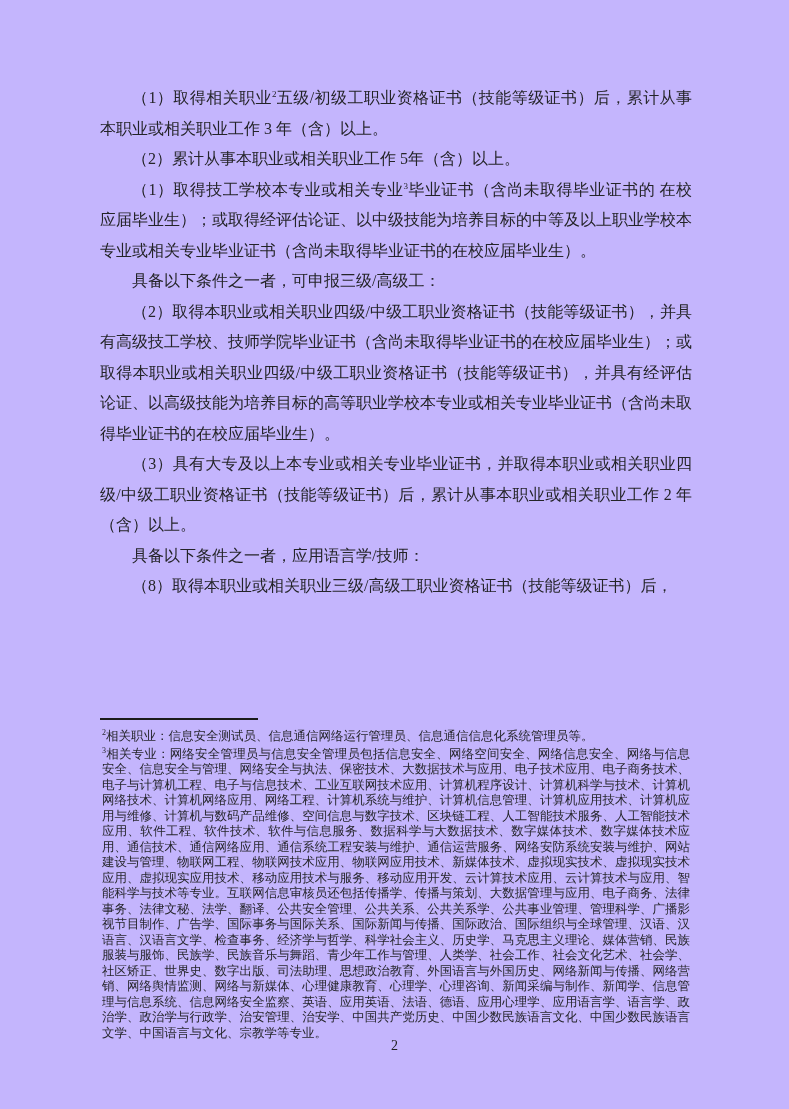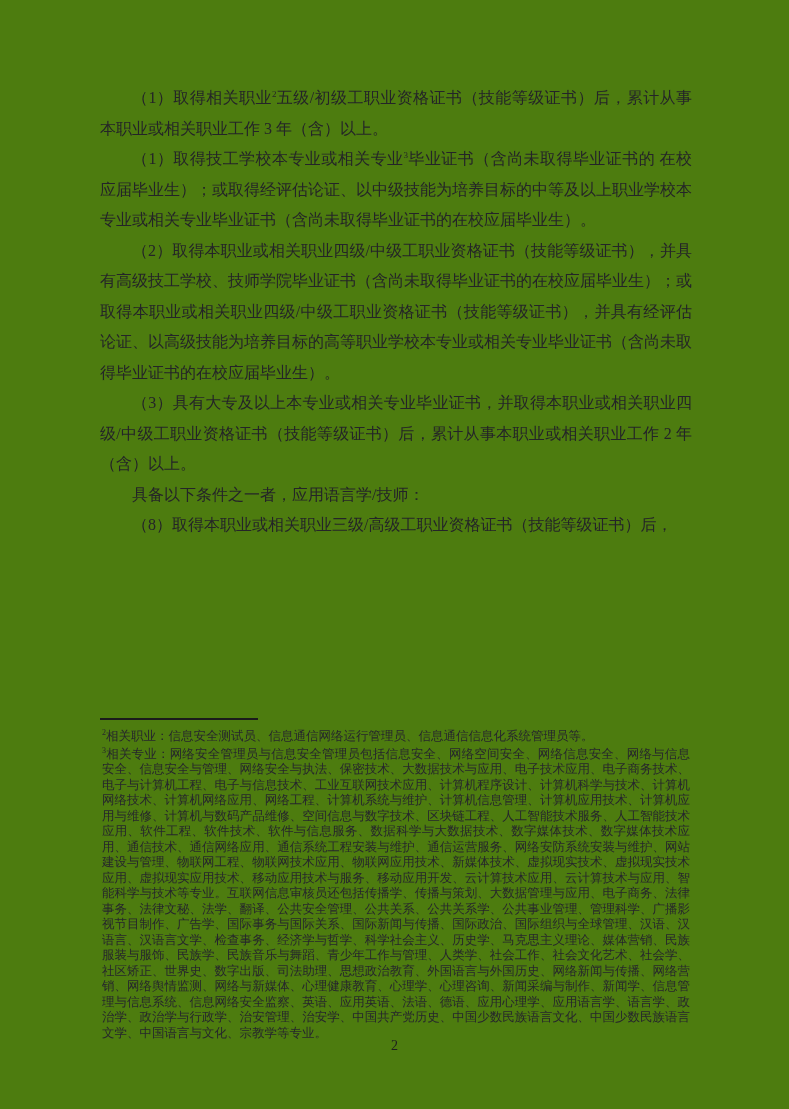--- a/index.html
+++ b/index.html
@@ -5,21 +5,21 @@
   html, body {
     margin: 0;
     padding: 0;
     background: #ffffff;
   }
   .page {
     position: relative;
     width: 789px;
     height: 1109px;
     margin: 0 auto;
-    background: #4d7c0f;
+    background: #c4b5fd;
     outline: 1px solid #f0f0f0;
     font-family: "Liberation Serif", "DejaVu Serif", serif;
     color: #212121;
     overflow: hidden;
   }
   .body-text {
     position: absolute;
     left: 100px;
     top: 83px;
     width: 592px;
@@ -72,21 +72,23 @@
     font-size: 14px;
     color: #1f1f1f;
   }
 </style>
 </head>
 <body>
 
 <div class="page">
   <div class="body-text">
       <p class="para"><span>（1）取得相关职业</span><sup>2</sup><span>五级/初级工职业资格证书（技能等级证书）后，累计从事本职业或相关职业工作 3 年（含）以上。</span></p>
+      <p class="para"><span>（2）累计从事本职业或相关职业工作 5年（含）以上。</span></p>
       <p class="para"><span>（1）取得技工学校本专业或相关专业</span><sup>3</sup><span>毕业证书（含尚未取得毕业证书的 在校应届毕业生）；或取得经评估论证、以中级技能为培养目标的中等及以上职业学校本专业或相关专业毕业证书（含尚未取得毕业证书的在校应届毕业生）。</span></p>
+      <p class="para"><span>具备以下条件之一者，可申报三级/高级工：</span></p>
       <p class="para"><span>（2）取得本职业或相关职业四级/中级工职业资格证书（技能等级证书），并具有高级技工学校、技师学院毕业证书（含尚未取得毕业证书的在校应届毕业生）；或取得本职业或相关职业四级/中级工职业资格证书（技能等级证书），并具有经评估论证、以高级技能为培养目标的高等职业学校本专业或相关专业毕业证书（含尚未取得毕业证书的在校应届毕业生）。</span></p>
       <p class="para"><span>（3）具有大专及以上本专业或相关专业毕业证书，并取得本职业或相关职业四级/中级工职业资格证书（技能等级证书）后，累计从事本职业或相关职业工作 2 年（含）以上。</span></p>
       <p class="para"><span>具备以下条件之一者，应用语言学/技师：</span></p>
       <p class="para"><span>（8）取得本职业或相关职业三级/高级工职业资格证书（技能等级证书）后，</span></p>
     </div>
   <div class="footnote-sep"></div>
   <div class="footnotes">
       <p class="footnote"><sup>2</sup><span>相关职业：信息安全测试员、信息通信网络运行管理员、信息通信信息化系统管理员等。</span></p>
       <p class="footnote"><sup>3</sup><span>相关专业：网络安全管理员与信息安全管理员包括信息安全、网络空间安全、网络信息安全、网络与信息安全、信息安全与管理、网络安全与执法、保密技术、大数据技术与应用、电子技术应用、电子商务技术、电子与计算机工程、电子与信息技术、工业互联网技术应用、计算机程序设计、计算机科学与技术、计算机网络技术、计算机网络应用、网络工程、计算机系统与维护、计算机信息管理、计算机应用技术、计算机应用与维修、计算机与数码产品维修、空间信息与数字技术、区块链工程、人工智能技术服务、人工智能技术应用、软件工程、软件技术、软件与信息服务、数据科学与大数据技术、数字媒体技术、数字媒体技术应用、通信技术、通信网络应用、通信系统工程安装与维护、通信运营服务、网络安防系统安装与维护、网站建设与管理、物联网工程、物联网技术应用、物联网应用技术、新媒体技术、虚拟现实技术、虚拟现实技术应用、虚拟现实应用技术、移动应用技术与服务、移动应用开发、云计算技术应用、云计算技术与应用、智能科学与技术等专业。互联网信息审核员还包括传播学、传播与策划、大数据管理与应用、电子商务、法律事务、法律文秘、法学、翻译、公共安全管理、公共关系、公共关系学、公共事业管理、管理科学、广播影视节目制作、广告学、国际事务与国际关系、国际新闻与传播、国际政治、国际组织与全球管理、汉语、汉语言、汉语言文学、检查事务、经济学与哲学、科学社会主义、历史学、马克思主义理论、媒体营销、民族服装与服饰、民族学、民族音乐与舞蹈、青少年工作与管理、人类学、社会工作、社会文化艺术、社会学、社区矫正、世界史、数字出版、司法助理、思想政治教育、外国语言与外国历史、网络新闻与传播、网络营销、网络舆情监测、网络与新媒体、心理健康教育、心理学、心理咨询、新闻采编与制作、新闻学、信息管理与信息系统、信息网络安全监察、英语、应用英语、法语、德语、应用心理学、应用语言学、语言学、政治学、政治学与行政学、治安管理、治安学、中国共产党历史、中国少数民族语言文化、中国少数民族语言文学、中国语言与文化、宗教学等专业。</span></p>
     </div>

